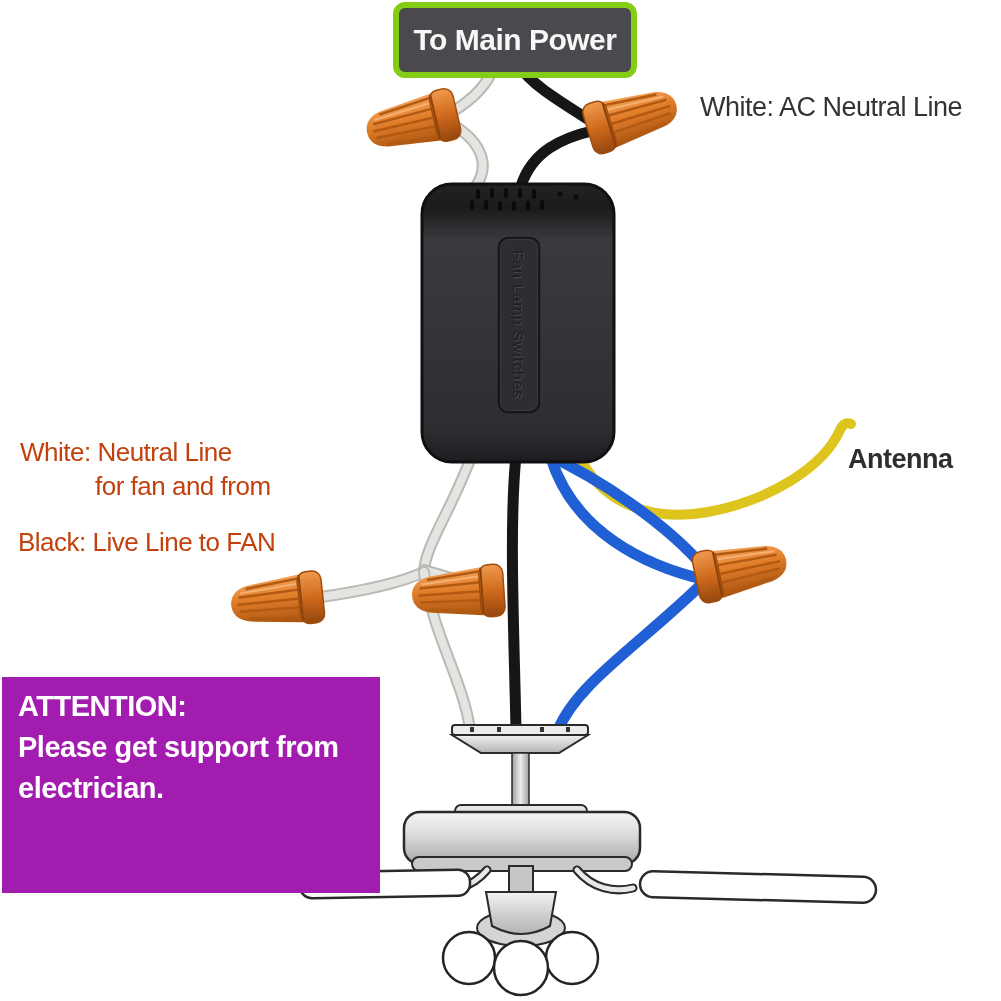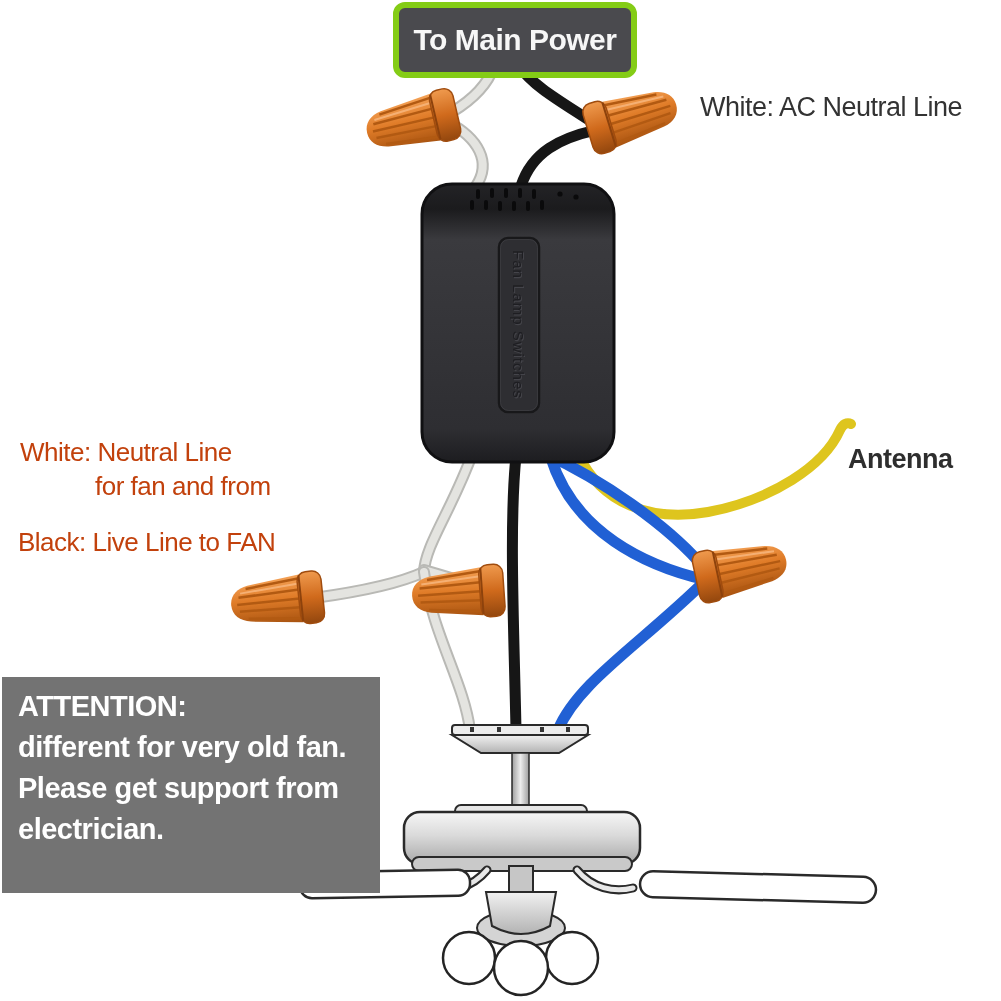--- a/index.html
+++ b/index.html
@@ -12,21 +12,21 @@
   .power-label{
     left:393px;top:2px;width:244px;height:76px;
     background:#4A4A4E;border:6px solid #84cc16;border-radius:12px;
     display:flex;align-items:center;justify-content:center;box-sizing:border-box;
     color:#F7F7F7;font-size:30px;font-weight:bold;letter-spacing:-0.5px;
   }
   .ac-legend{left:700px;top:68px;color:#333;font-size:27px;line-height:45px;letter-spacing:-0.5px;white-space:nowrap;margin-top:17px;}
   .out-label{position:absolute;color:#c2410c;font-size:26px;letter-spacing:-0.5px;white-space:nowrap;z-index:2;}
   .antenna-label{left:848px;top:444px;color:#2E2E2E;font-size:27px;letter-spacing:-0.5px;font-weight:bold;}
   .attention{
-    left:2px;top:677px;width:378px;height:216px;background:#737373;
+    left:2px;top:677px;width:378px;height:216px;background:#a21caf;
     color:#FFFFFF;font-weight:bold;font-size:29px;line-height:41px;
     padding:9px 0 0 16px;box-sizing:border-box;letter-spacing:-0.5px;
   }
 </style>
 </head>
 <body>
 
 <div class="stage">
 
   <svg width="1001" height="1001" viewBox="0 0 1001 1001">
@@ -201,18 +201,17 @@
   </div>
 
   <div class="out-label" style="left:20px;top:437px;">White: Neutral Line</div>
   <div class="out-label" style="left:95px;top:471px;">for fan and from</div>
   <div class="out-label" style="left:18px;top:527px;">Black: Live Line to FAN</div>
 
   <div class="overlay antenna-label">Antenna</div>
 
   <div class="overlay attention">
     <div>ATTENTION:</div>
-    <div>different for very old fan.</div>
     <div>Please get support from</div>
     <div>electrician.</div>
   </div>
 
 </div>
 
 </body></html>

